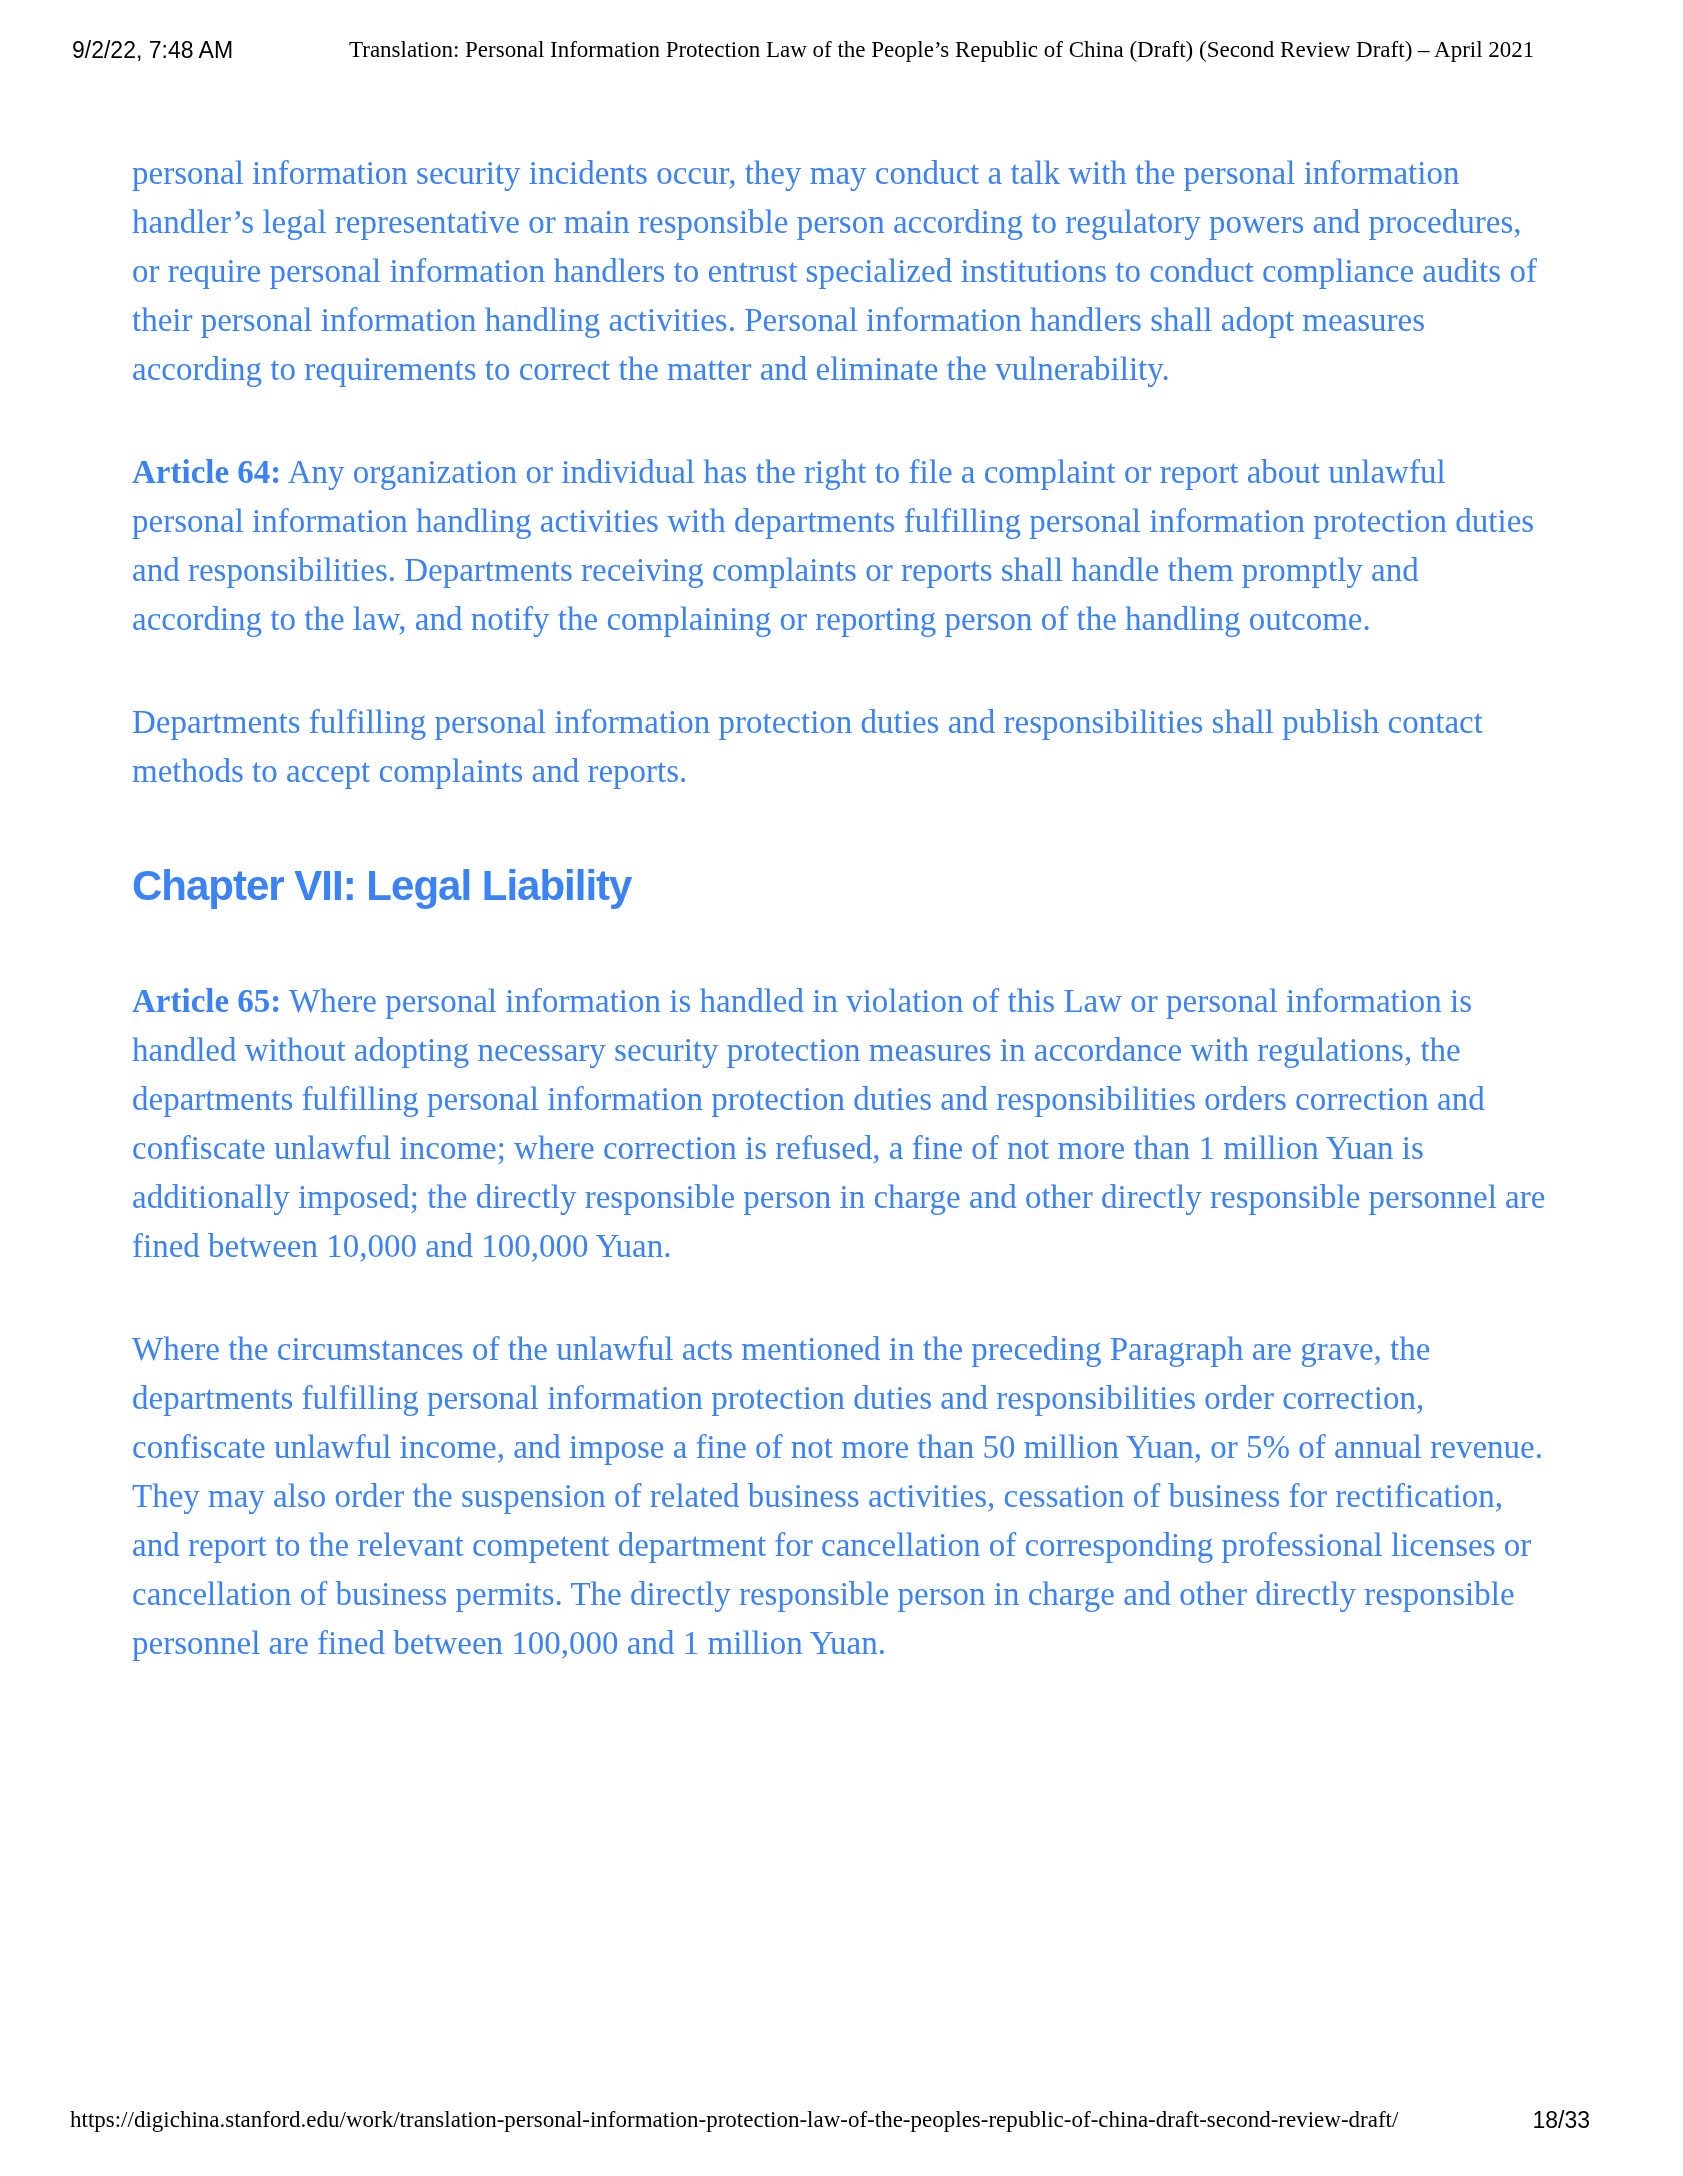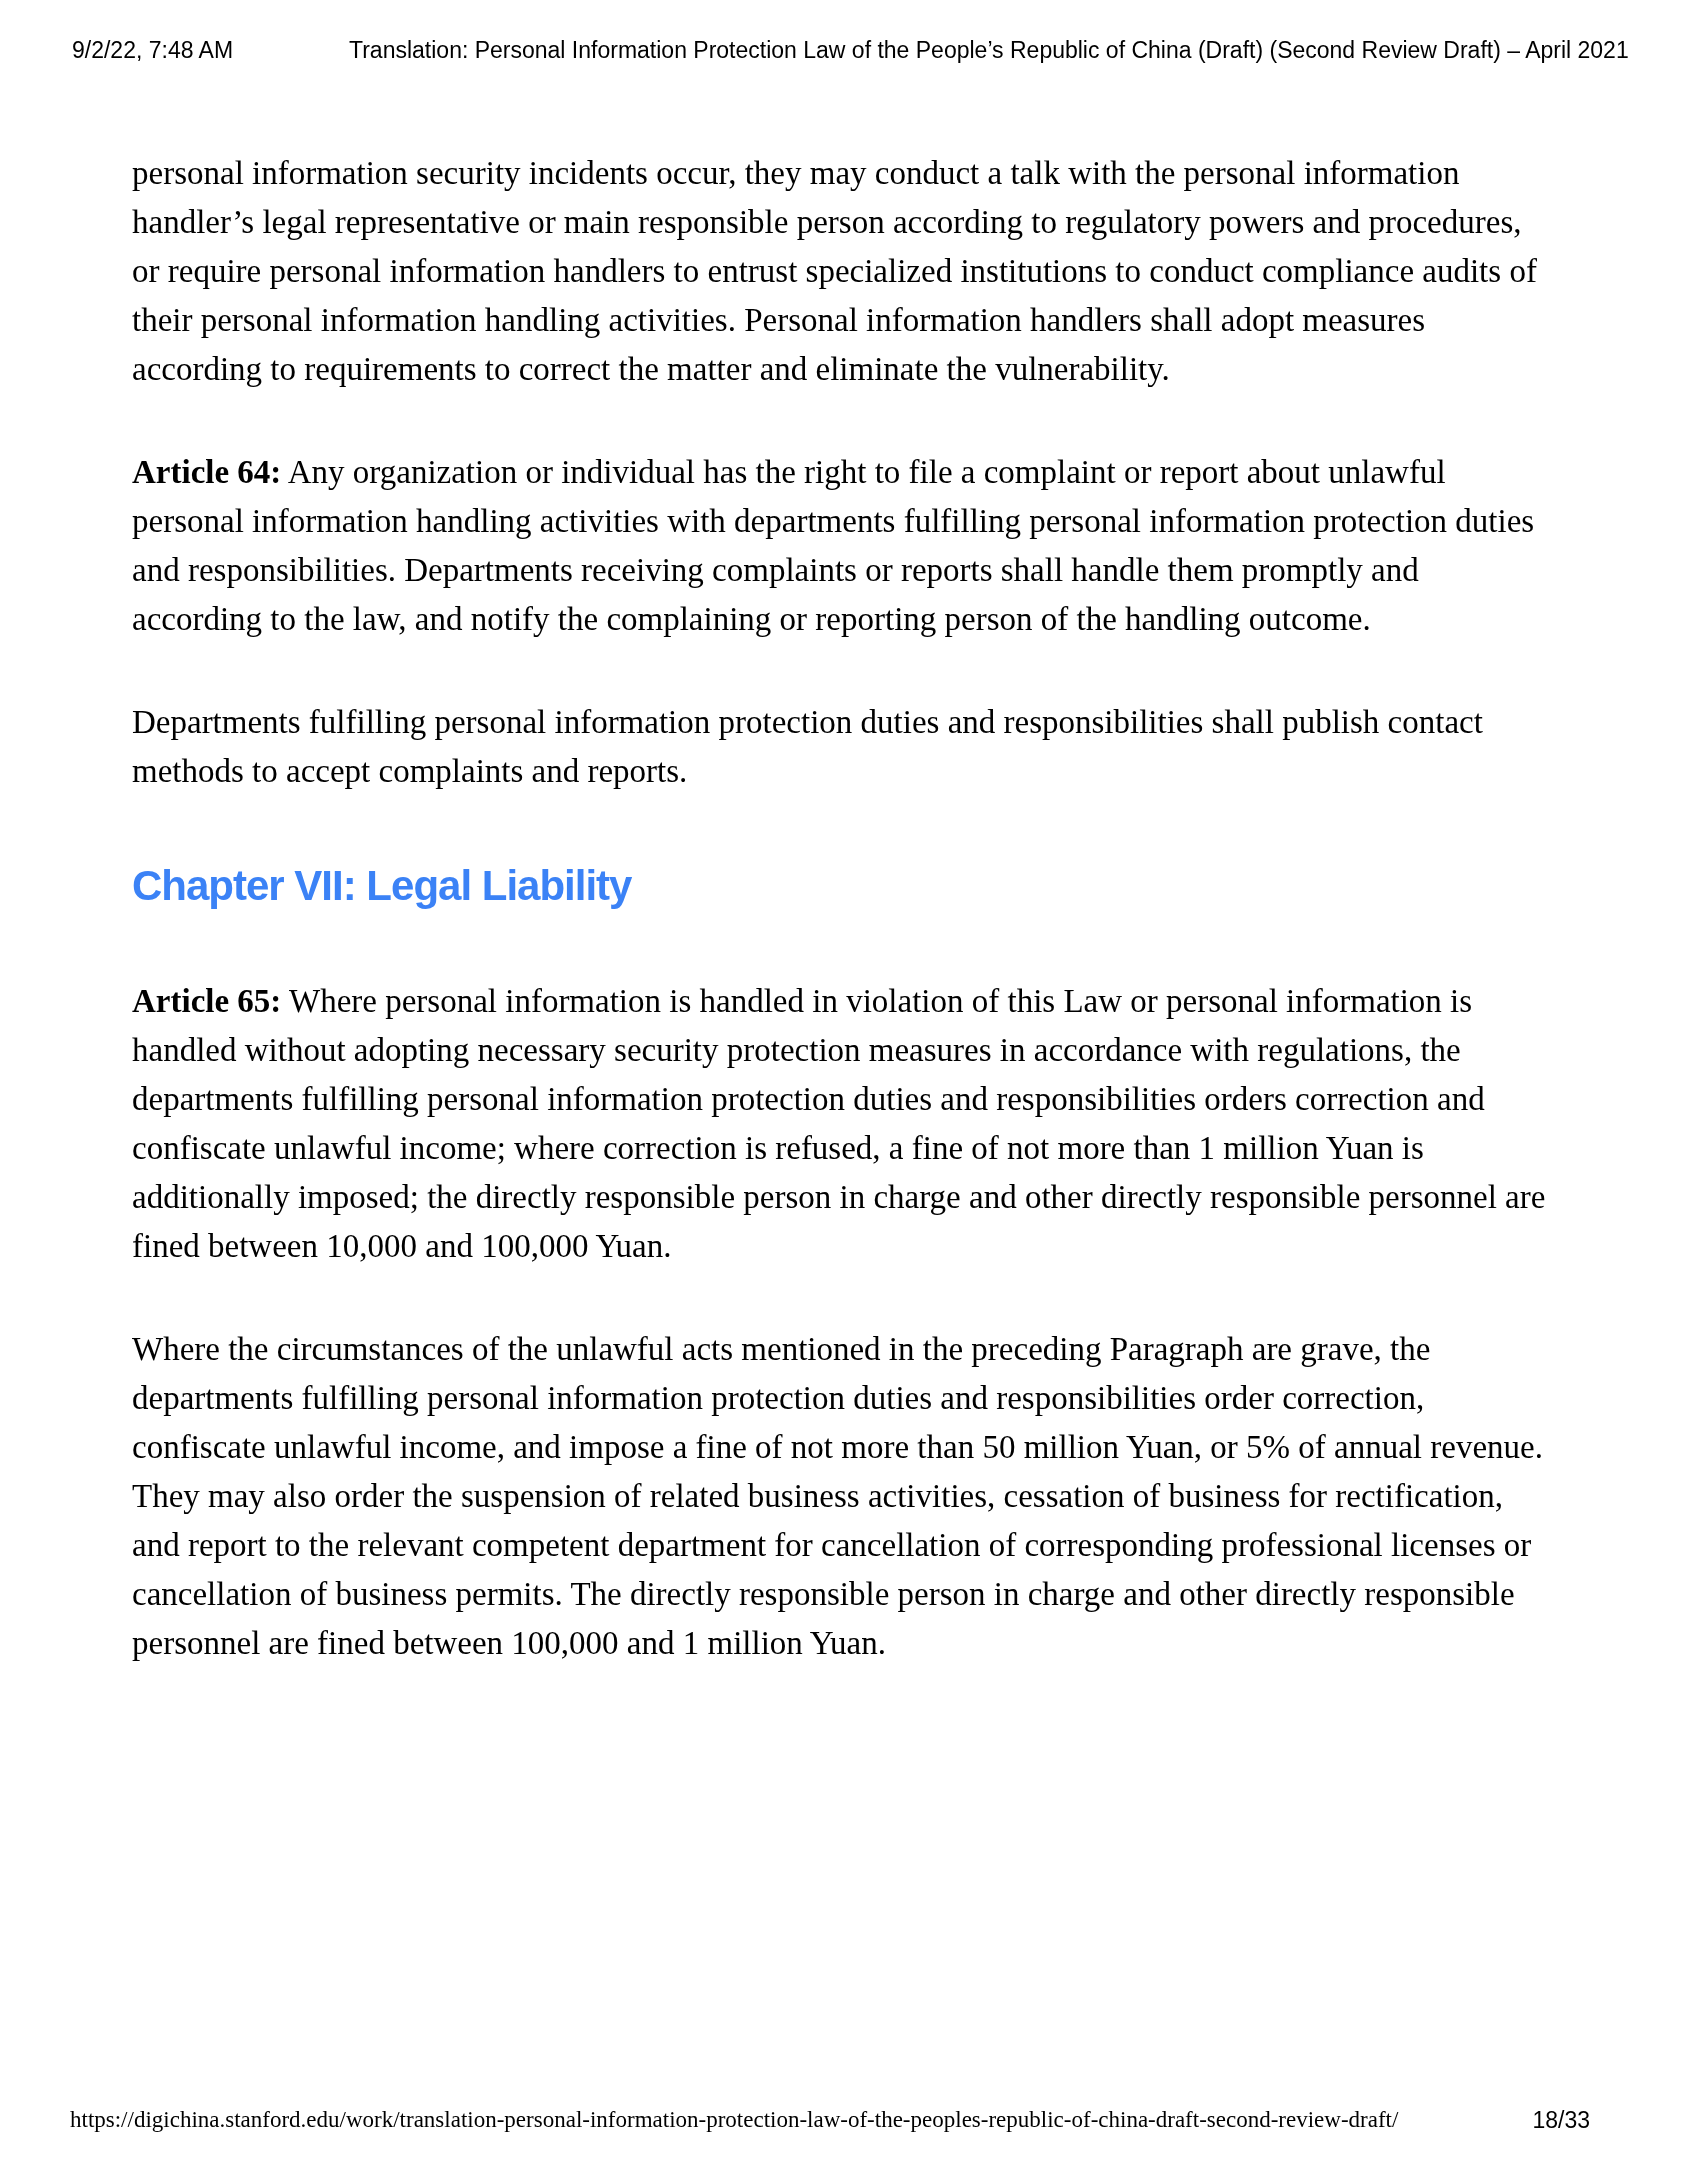--- a/index.html
+++ b/index.html
@@ -24,21 +24,21 @@
     font-family: "Liberation Sans", "DejaVu Sans", sans-serif;
     font-size: 23px;
     line-height: 28px;
     color: #000000;
     white-space: nowrap;
   }
   .hdr-title {
     position: absolute;
     left: 349px;
     top: 36px;
-    font-family: Liberation Sans, sans-serif;
+    font-family: Liberation Serif, serif;
     font-size: 23px;
     line-height: 28px;
     color: #000000;
     white-space: nowrap;
   }
   .ftr-url {
     position: absolute;
     left: 70px;
     bottom: 42px;
     font-family: Liberation Serif, serif;
@@ -61,21 +61,21 @@
     position: absolute;
     left: 132px;
     top: 149px;
     width: 1423px;
   }
   .content p {
     font-size: 33px;
     line-height: 49px;
     margin: 0 0 54px 0;
     text-align: left;
-    color: #000000;
+    color: #3b82f6;
   }
   .content p b {
     font-weight: 700;
   }
   .content h2 {
     font-family: "Liberation Sans", "DejaVu Sans", sans-serif;
     font-size: 42px;
     line-height: 57px;
     font-weight: 700;
     letter-spacing: -1px;

